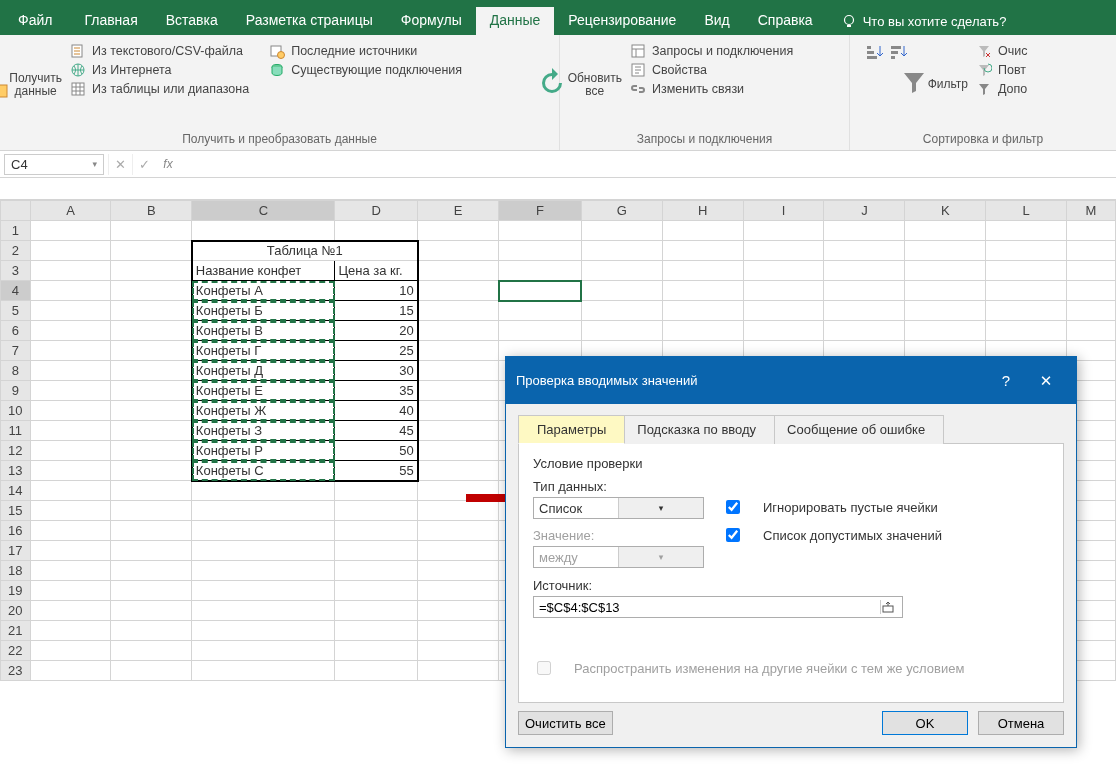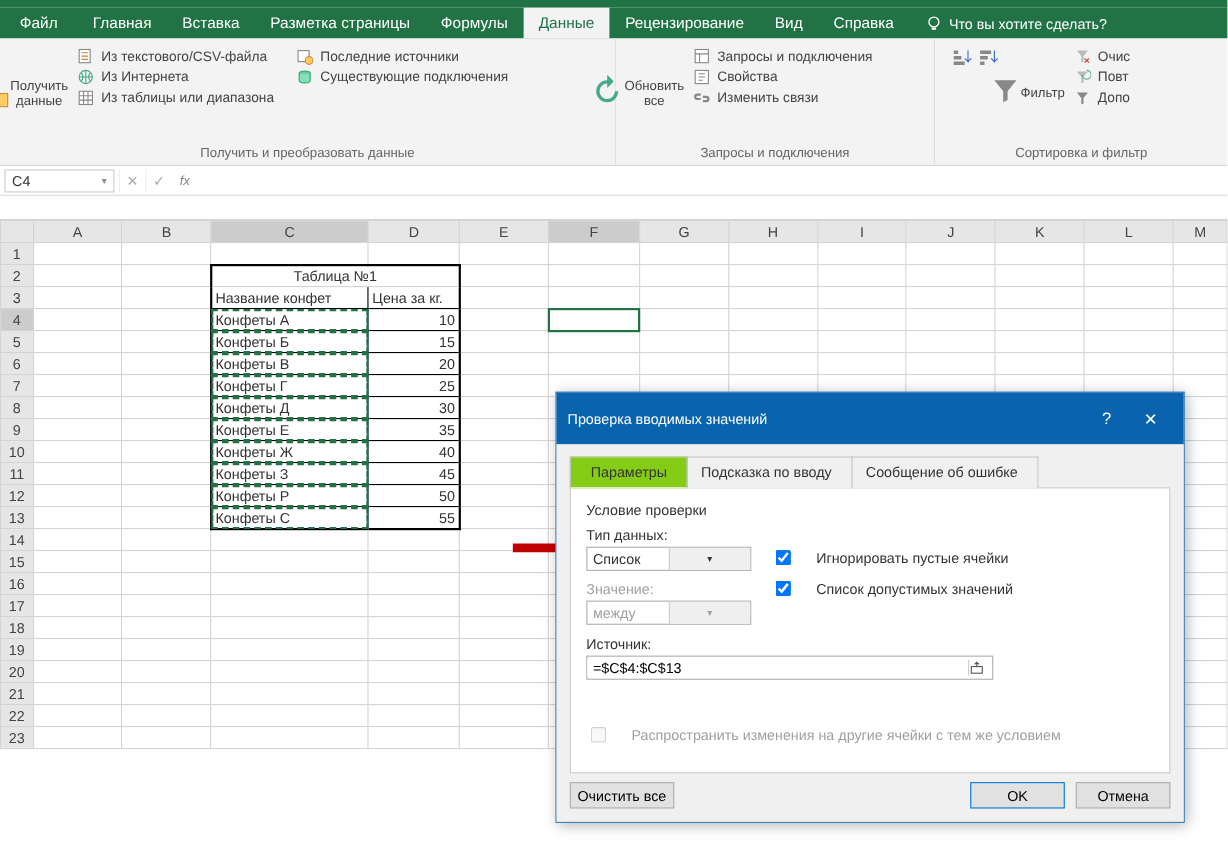--- a/index.html
+++ b/index.html
@@ -52,26 +52,26 @@
   .colhead-active { background: #ccc !important; color: #217346; }
   
   
   .dialog { position: absolute; left: 505px; top: 356px; width: 572px; background: #fff; border: 1px solid #0a64ad; box-shadow: 2px 2px 12px rgba(0,0,0,.3); }
   .dlg-title { background: #0a64ad; color: #fff; height: 47px; display: flex; align-items: center; padding: 0 10px; font-size: 13px; }
   .dlg-title .spacer { flex: 1; }
   .dlg-title .tbtn { width: 40px; text-align: center; font-size: 15px; }
   .dlg-body { background: #f0f0f0; padding: 10px 12px 12px 12px; }
   .dlg-tabs { display: flex; background: #f0f0f0; }
   .dlg-tab { padding: 6px 18px; border: 1px solid #c8c8c8; border-bottom: none; background: #f0f0f0; font-size: 13px; margin-right: -1px; position: relative; top: 1px; }
-  .dlg-tab.active { background: #84cc16; border-bottom: 1px solid #fff; z-index: 2; }
+  .dlg-tab.active { background: #fef9c3; border-bottom: 1px solid #fff; z-index: 2; }
   .dlg-tab:not(.active) { background: #f0f0f0; padding-left: 12px; }
   .dlg-panel { border: 1px solid #c8c8c8; background: #fff; padding: 12px 14px 24px 14px; min-height: 250px; }
   .field-row { display: flex; align-items: center; gap: 18px; margin: 4px 0; }
   .field-col { display: flex; flex-direction: column; gap: 3px; }
-  .combo { display: flex; align-items: center; background: #fff; border: 1px solid #adadad; height: 22px; width: 150px; }
+  .combo { display: flex; align-items: center; background: #fff; border: 1px solid #adadad; height: 22px; width: 171px; }
   .combo span { flex: 1; padding: 0 5px; font-size: 13px; }
   .combo .dd { width: 18px; text-align: center; background: #efefef; border-left: 1px solid #ccc; font-size: 9px; height: 100%; line-height: 20px; }
   .combo.disabled { color: #a0a0a0; }
   .chk { display: flex; align-items: center; gap: 20px; font-size: 13px; }
   .chk input { width: 14px; height: 14px; }
   .srcbox { display: flex; align-items: center; border: 1px solid #adadad; height: 22px; width: 370px; background: #fff; }
   .srcbox input { flex: 1; border: none; padding: 0 5px; font-size: 13px; outline: none; }
   .srcbox .pick { width: 22px; text-align: center; border-left: 1px solid #ccc; font-size: 13px; }
   .dlg-foot { display: flex; justify-content: space-between; padding: 8px 0 0 0; }
   .btn { min-width: 86px; height: 24px; border: 1px solid #adadad; background: #e1e1e1; font-size: 13px; }

